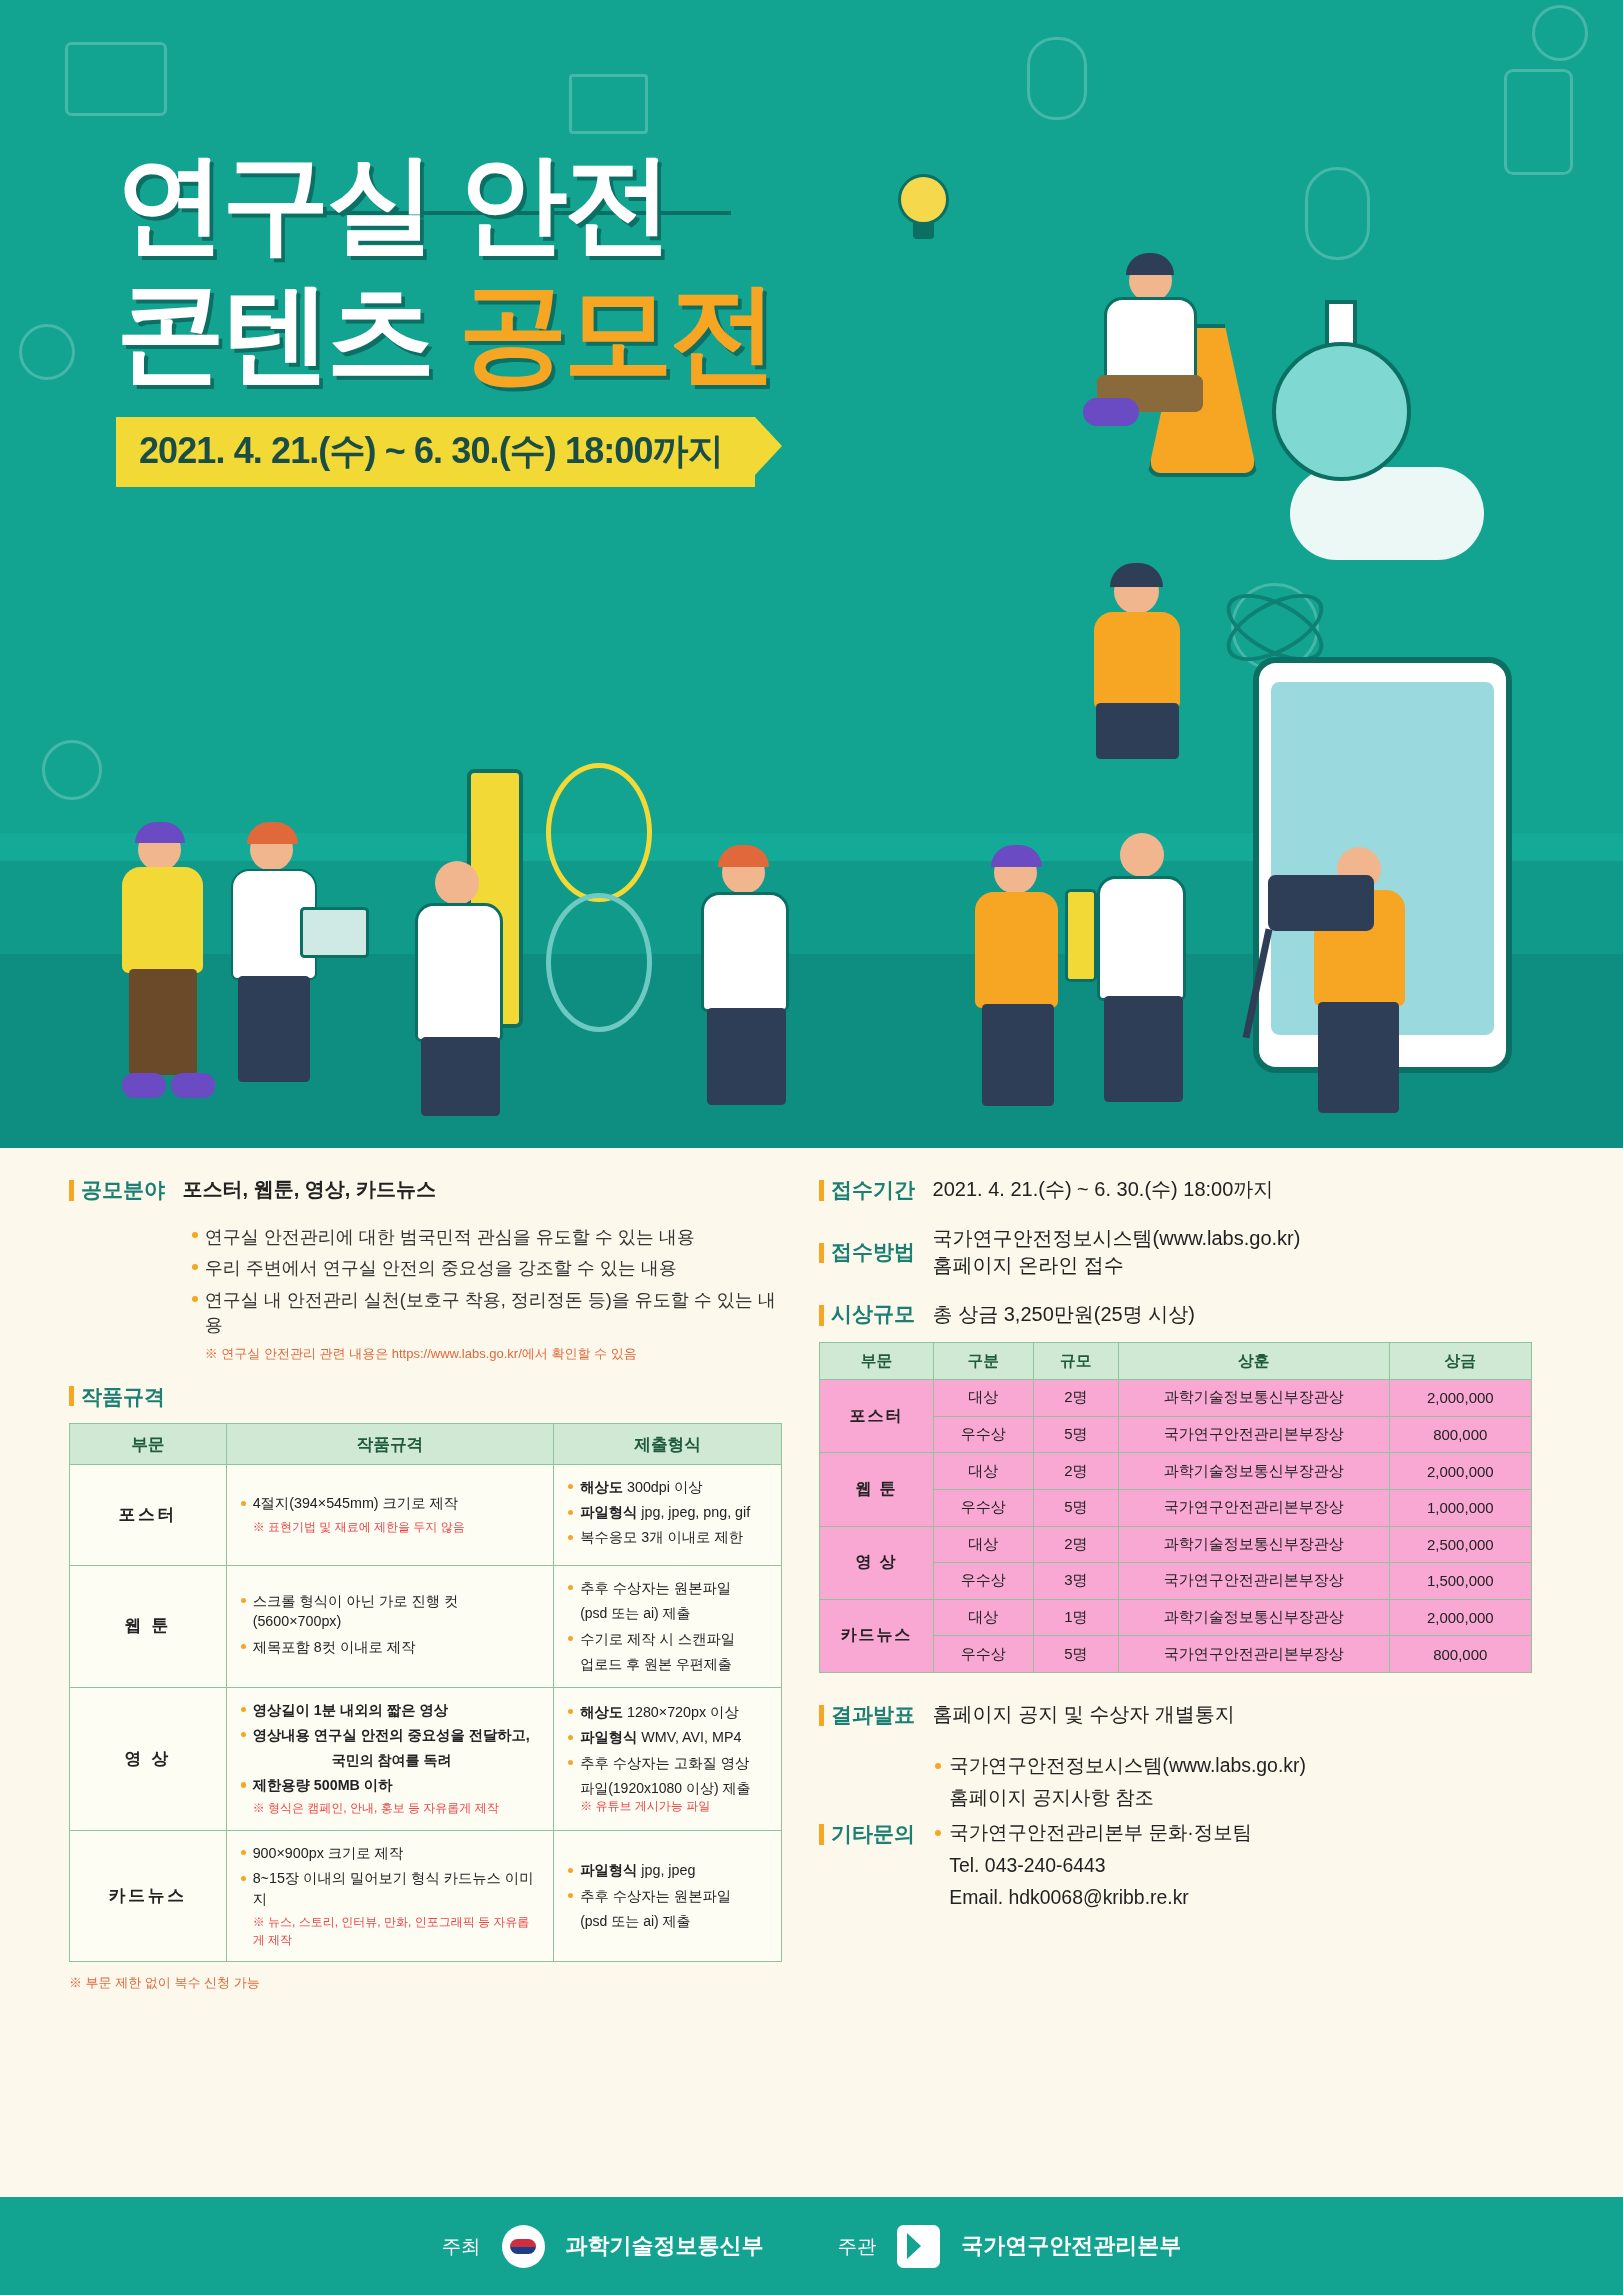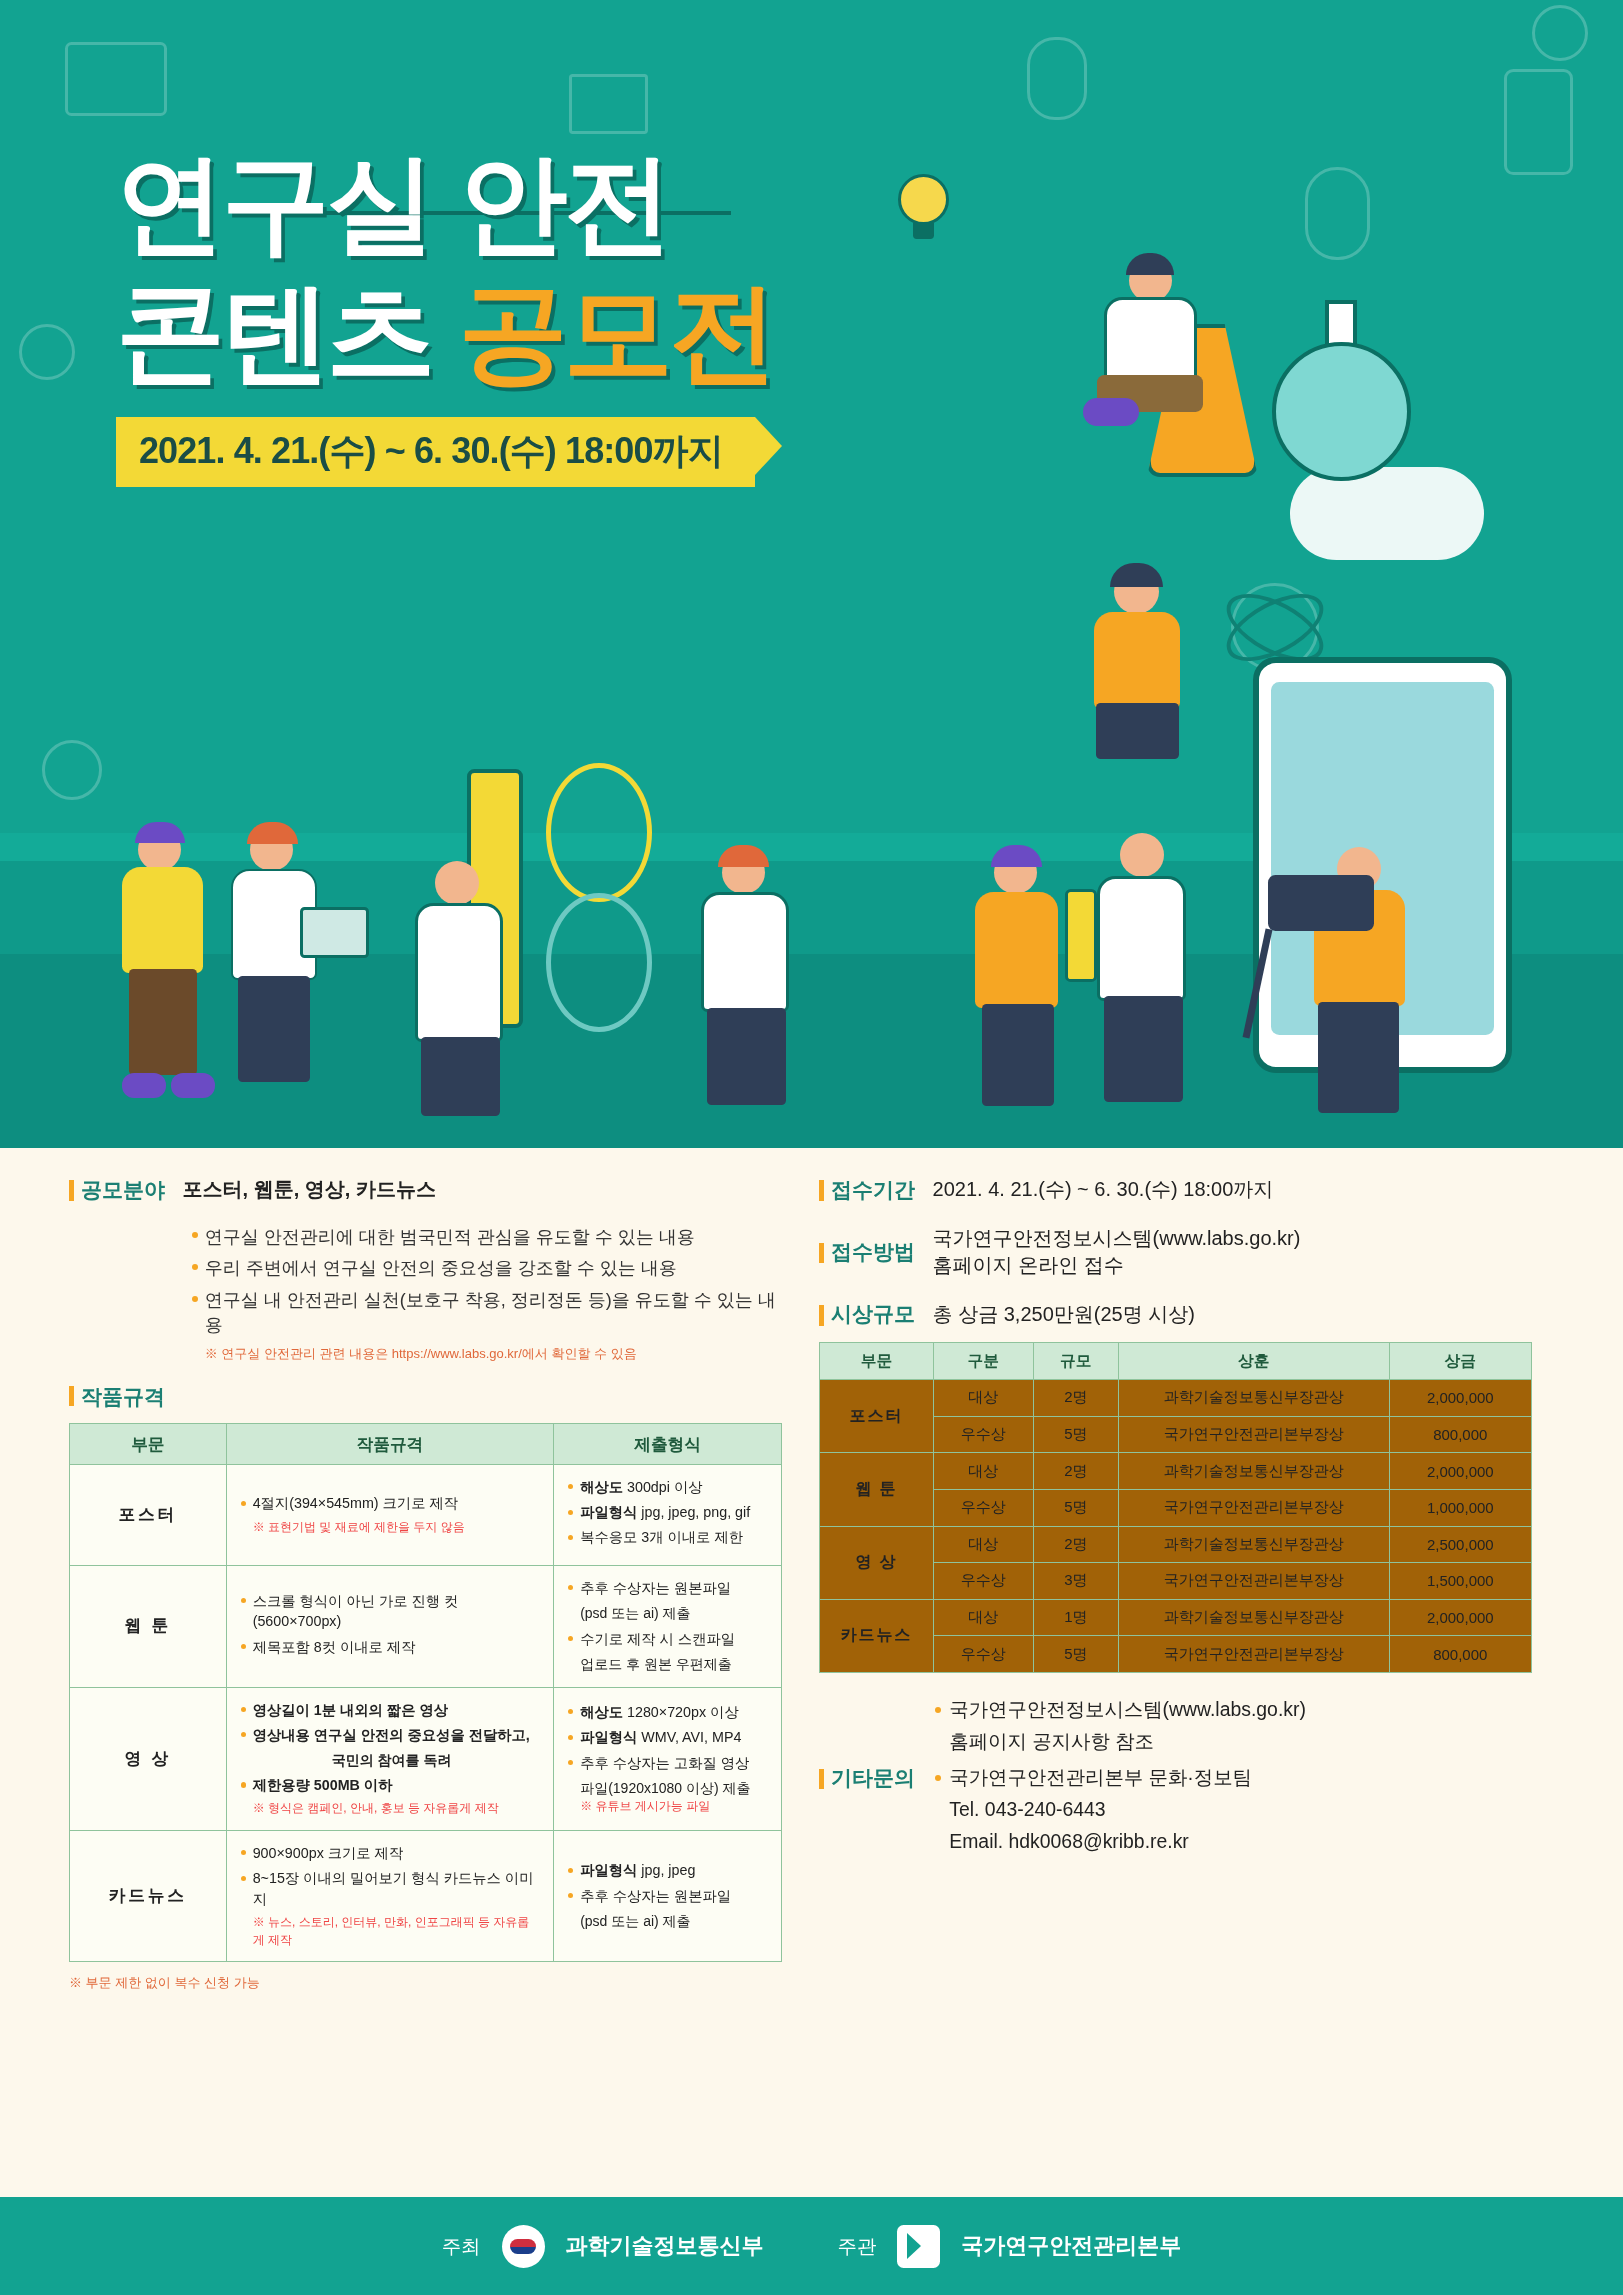--- a/index.html
+++ b/index.html
@@ -313,21 +313,21 @@
 
   .award-table th {
     background: #cfe9d5;
     border: 0.9px solid #8fc39c;
     font-size: 15.7px;
     color: #1f5a3c;
     padding: 7.4px 0;
   }
   .award-table td {
     border: 0.9px solid #8fc39c;
-    background: #a16207;
+    background: #f9a8d4;
     text-align: center;
     font-size: 15px;
     padding: 8.3px 2.8px;
     color: #222;
   }
   .award-table td.cat { font-weight: bold; font-size: 16px; letter-spacing: 1.9px; }
 
   .bottom-note {
     font-size: 13px;
     color: #e0683a;
@@ -708,20 +708,24 @@
           </tr>
           <tr>
             <td>우수상</td>
             <td>5명</td>
             <td>국가연구안전관리본부장상</td>
             <td>800,000</td>
           </tr>
         </tbody>
       </table>
 
+      <div class="field" style="margin-top:28px;">
+        <div class="flabel">결과발표</div>
+        <div class="fvalue normal">홈페이지 공지 및 수상자 개별통지</div>
+      </div>
 
       <div class="field" style="margin-top:23px;">
         <div class="flabel">기타문의</div>
         <ul class="etc-list" style="margin-left:17.6px;">
           <li class="bullet">국가연구안전정보시스템(www.labs.go.kr)</li>
           <li class="plain">홈페이지 공지사항 참조</li>
           <li class="bullet" style="margin-top:8.3px;">국가연구안전관리본부 문화·정보팀</li>
           <li class="plain">Tel. 043-240-6443</li>
           <li class="plain">Email. hdk0068@kribb.re.kr</li>
         </ul>

